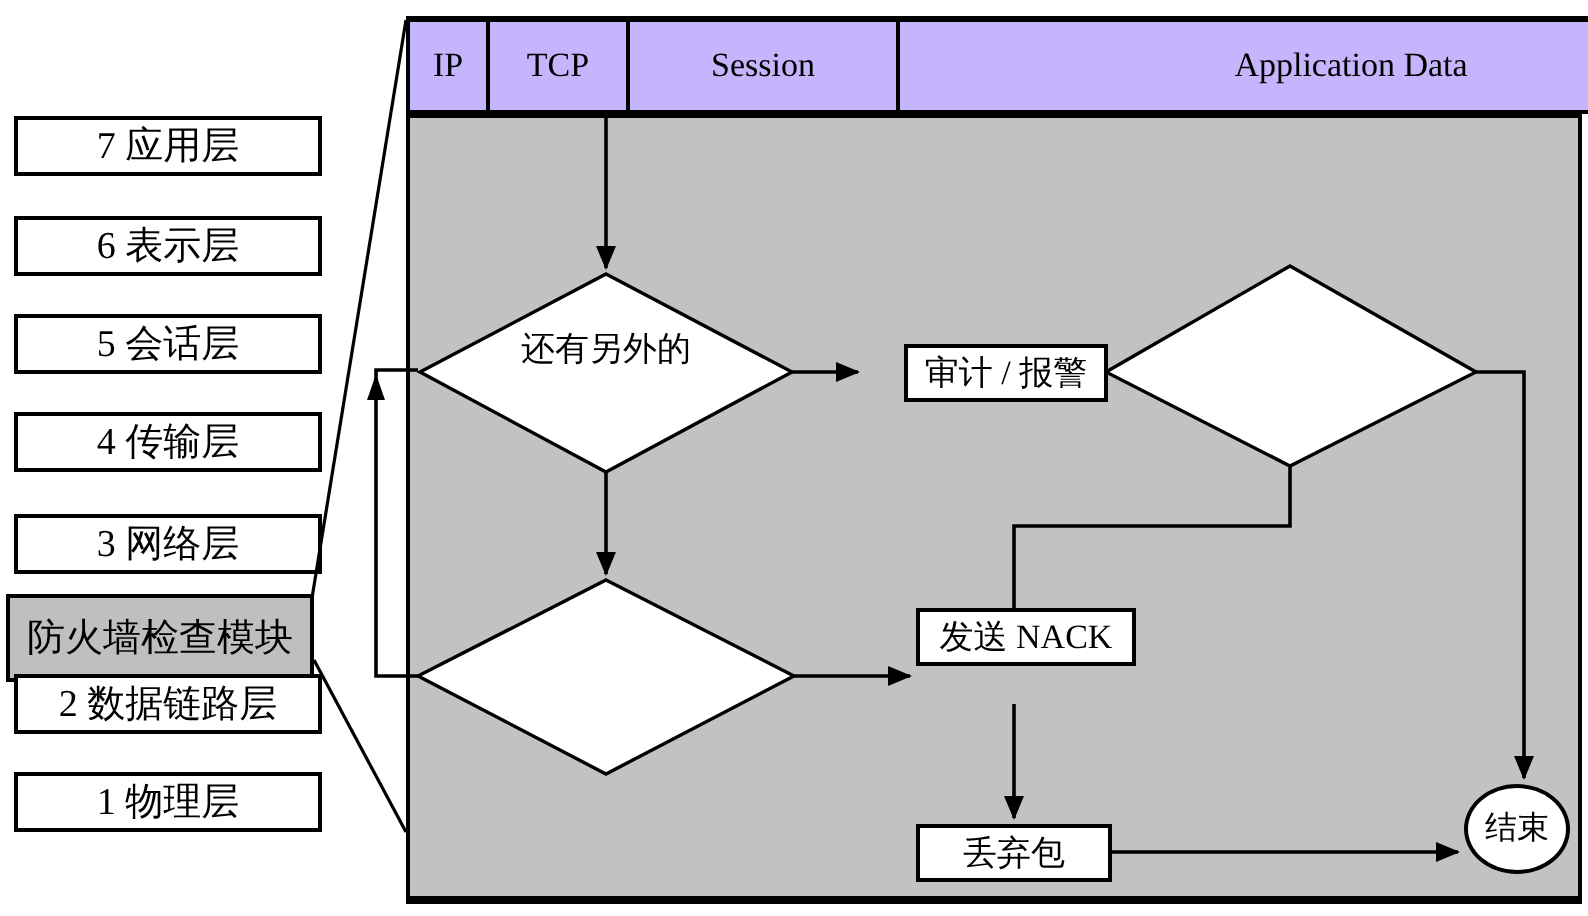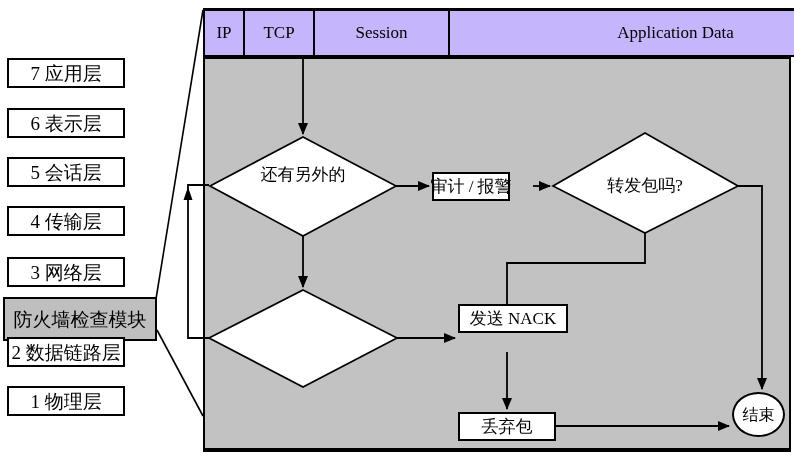--- a/index.html
+++ b/index.html
@@ -11,21 +11,21 @@
     background: #ffffff;
     font-family: "Liberation Serif", "DejaVu Serif", serif;
     color: #000;
     overflow: hidden;
   }
 
   
   .osi-box {
     position: absolute;
     left: 7px;
-    width: 118px;
+    width: 154px;
     height: 30px;
     border: 2px solid #000;
     background: #ffffff;
     display: flex;
     align-items: center;
     justify-content: center;
     font-size: 19px;
     line-height: 1;
     white-space: nowrap;
   }
@@ -157,21 +157,20 @@
     <line class="conn" x1="556" y1="426" x2="729" y2="426" marker-end="url(#arr)"></line>
 
     <polygon class="node-shape" points="303,137 396,186 303,236 210,186"></polygon>
     <polygon class="node-shape" points="303,290 397,338 303,387 209,338"></polygon>
     <polygon class="node-shape" points="645,133 738,186 645,233 553,186"></polygon>
   </svg>
 
   <div class="dlabel" style="left:213px; top:164px">
     <div>还有另外的</div>
   </div>
-  <div class="dlabel" style="left:555px; top:175px">转发包吗?</div>
 
-  <div class="fbox" style="left:432px; top:172px; width:78px; height:29px">审计 / 报警</div>
+  <div class="fbox" style="left:452px; top:172px; width:102px; height:29px">审计 / 报警</div>
   <div class="fbox" style="left:458px; top:304px; width:110px; height:29px">发送 NACK</div>
   <div class="fbox" style="left:458px; top:412px; width:98px; height:29px">丢弃包</div>
 
   <div class="terminal" style="left:732px; top:392px; width:53px; height:45px">结束</div>
 
 </div>
 
 </body></html>

